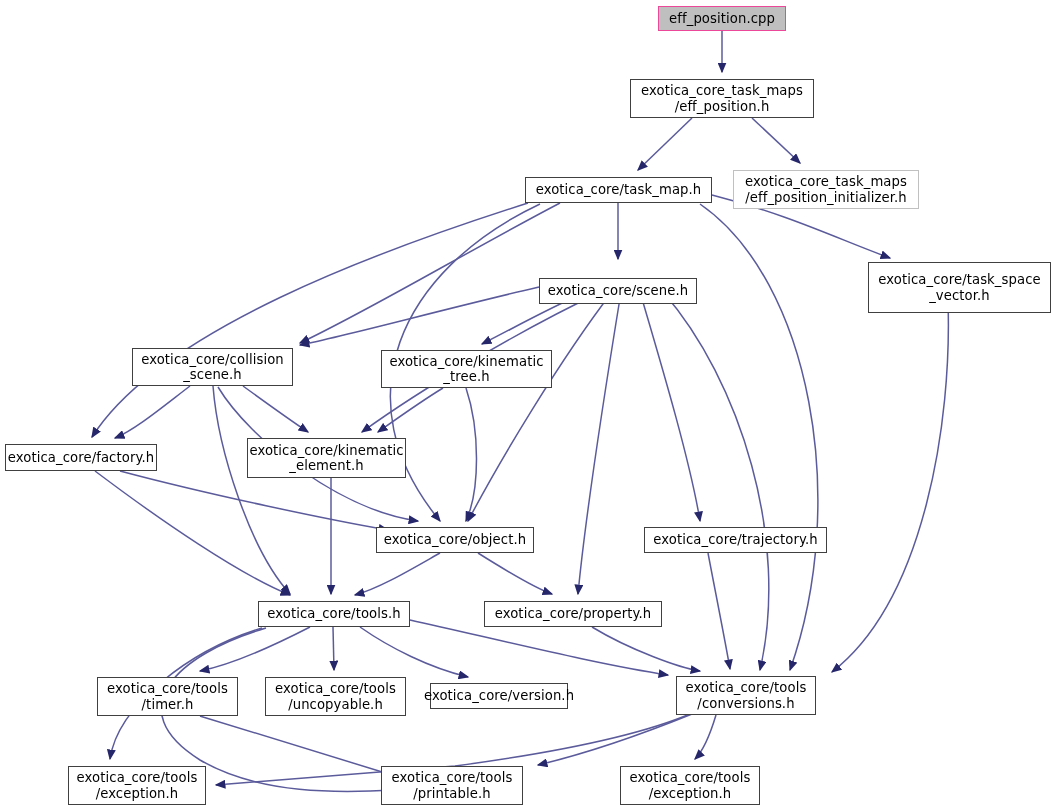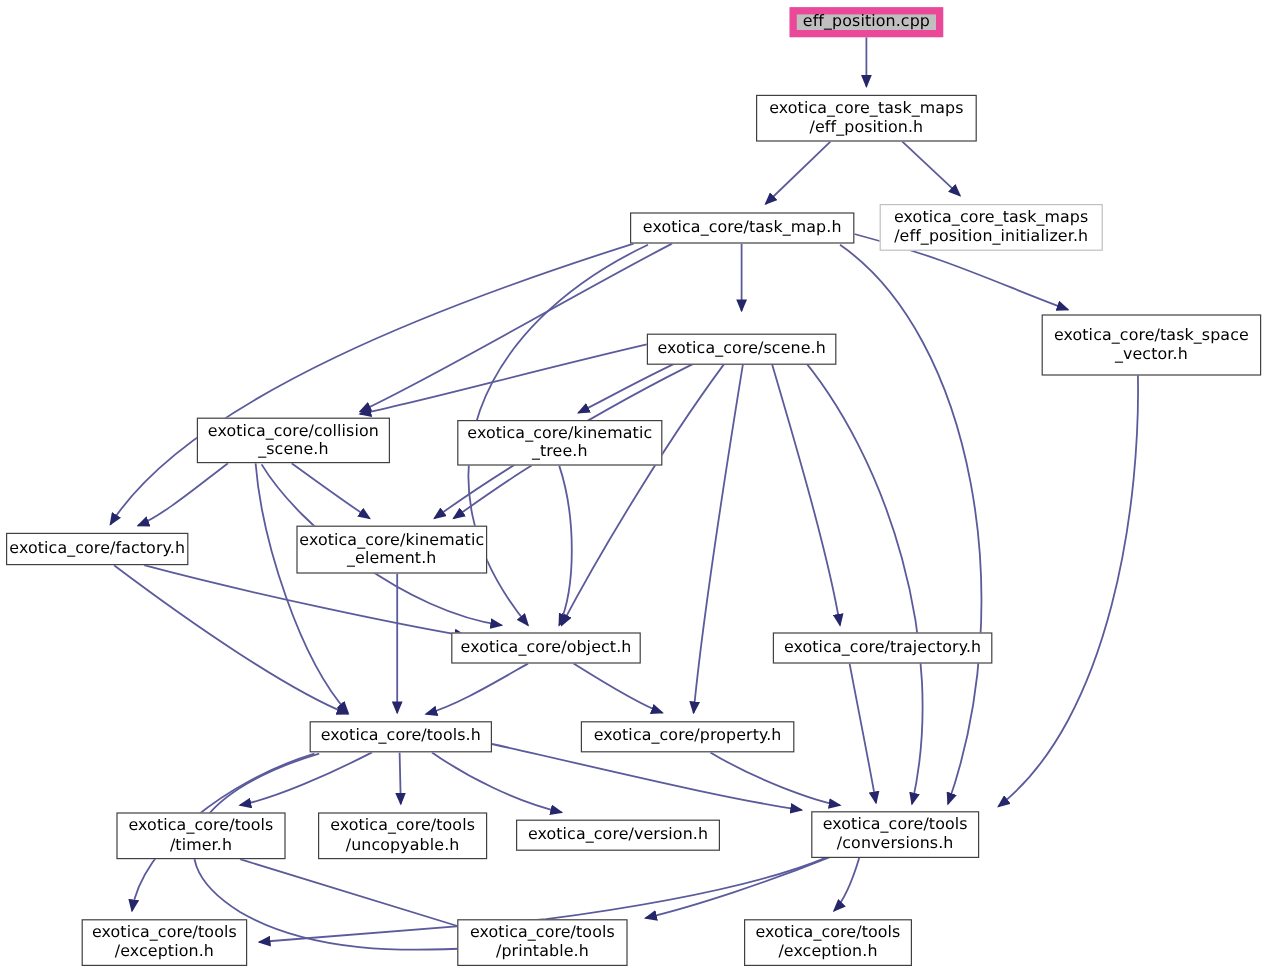--- a/index.html
+++ b/index.html
@@ -36,21 +36,21 @@
     display: flex;
     align-items: center;
     justify-content: center;
     text-align: center;
     white-space: pre;
     letter-spacing: 0.1px;
     z-index: 5;
   }
   .node.root {
     background: #bfbfbf;
-    border: 6px solid #ec4899;
+    border: 1px solid #ec4899;
   }
   .node.faded {
     border: 1px solid #c0c0c0;
   }
 </style>
 </head>
 <body>
 
 <div id="graph">
 
@@ -152,21 +152,21 @@
   <div class="node" style="left:525px; top:177px; width:187px; height:26px;">exotica_core/task_map.h</div>
 
   <div class="node faded" style="left:733px; top:170px; width:186px; height:39px;">exotica_core_task_maps
 /eff_position_initializer.h</div>
 
   <div class="node" style="left:868px; top:262px; width:183px; height:51px;">exotica_core/task_space
 _vector.h</div>
 
   <div class="node" style="left:539px; top:266px; width:158px; height:26px;margin-top:12px;">exotica_core/scene.h</div>
 
-  <div class="node" style="left:132px; top:348px; width:161px; height:38px;margin-left:32px;">exotica_core/collision
+  <div class="node" style="left:132px; top:348px; width:161px; height:38px;">exotica_core/collision
 _scene.h</div>
 
   <div class="node" style="left:381px; top:350px; width:171px; height:38px;">exotica_core/kinematic
 _tree.h</div>
 
   <div class="node" style="left:5px; top:444px; width:152px; height:27px;">exotica_core/factory.h</div>
 
   <div class="node" style="left:247px; top:438px; width:159px; height:40px;">exotica_core/kinematic
 _element.h</div>
 
@@ -177,21 +177,21 @@
   <div class="node" style="left:258px; top:601px; width:152px; height:26px;">exotica_core/tools.h</div>
 
   <div class="node" style="left:484px; top:601px; width:178px; height:26px;">exotica_core/property.h</div>
 
   <div class="node" style="left:97px; top:677px; width:141px; height:39px;">exotica_core/tools
 /timer.h</div>
 
   <div class="node" style="left:265px; top:677px; width:141px; height:39px;">exotica_core/tools
 /uncopyable.h</div>
 
-  <div class="node" style="left:430px; top:683px; width:170px; height:26px;">exotica_core/version.h</div>
+  <div class="node" style="left:430px; top:683px; width:138px; height:26px;">exotica_core/version.h</div>
 
   <div class="node" style="left:676px; top:676px; width:140px; height:39px;">exotica_core/tools
 /conversions.h</div>
 
   <div class="node" style="left:68px; top:766px; width:138px; height:39px;">exotica_core/tools
 /exception.h</div>
 
   <div class="node" style="left:381px; top:766px; width:142px; height:39px;">exotica_core/tools
 /printable.h</div>
 

